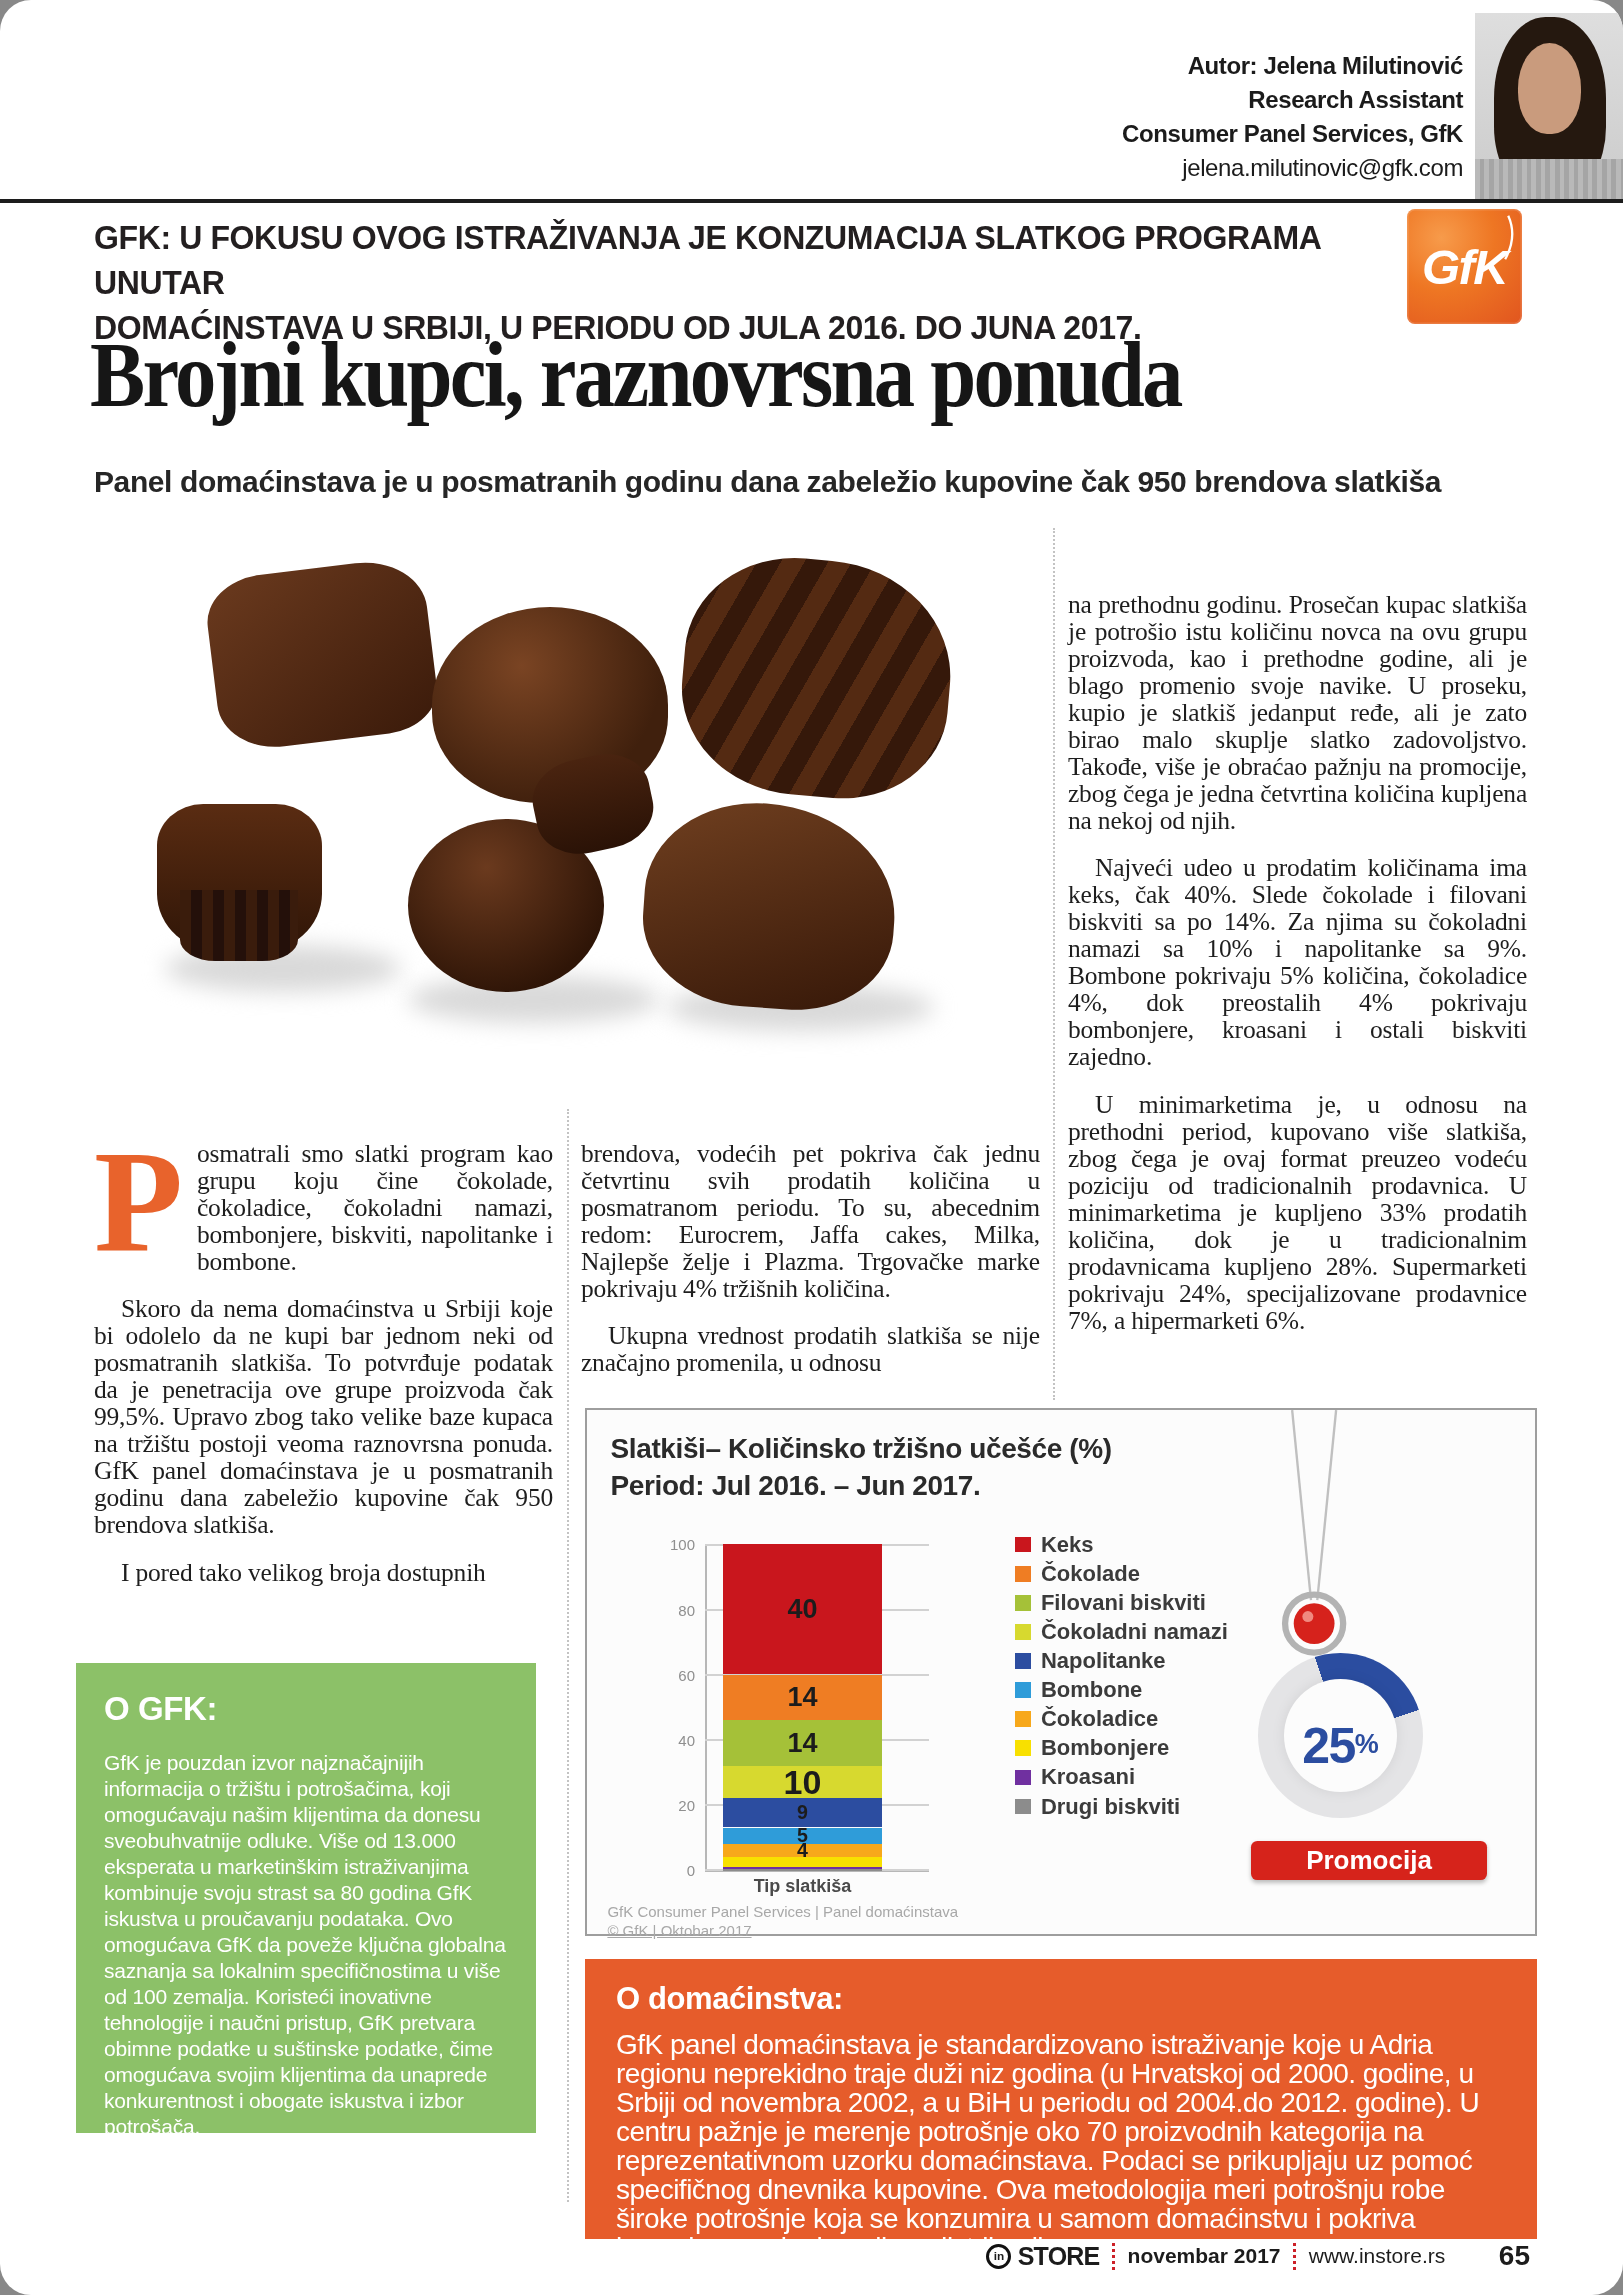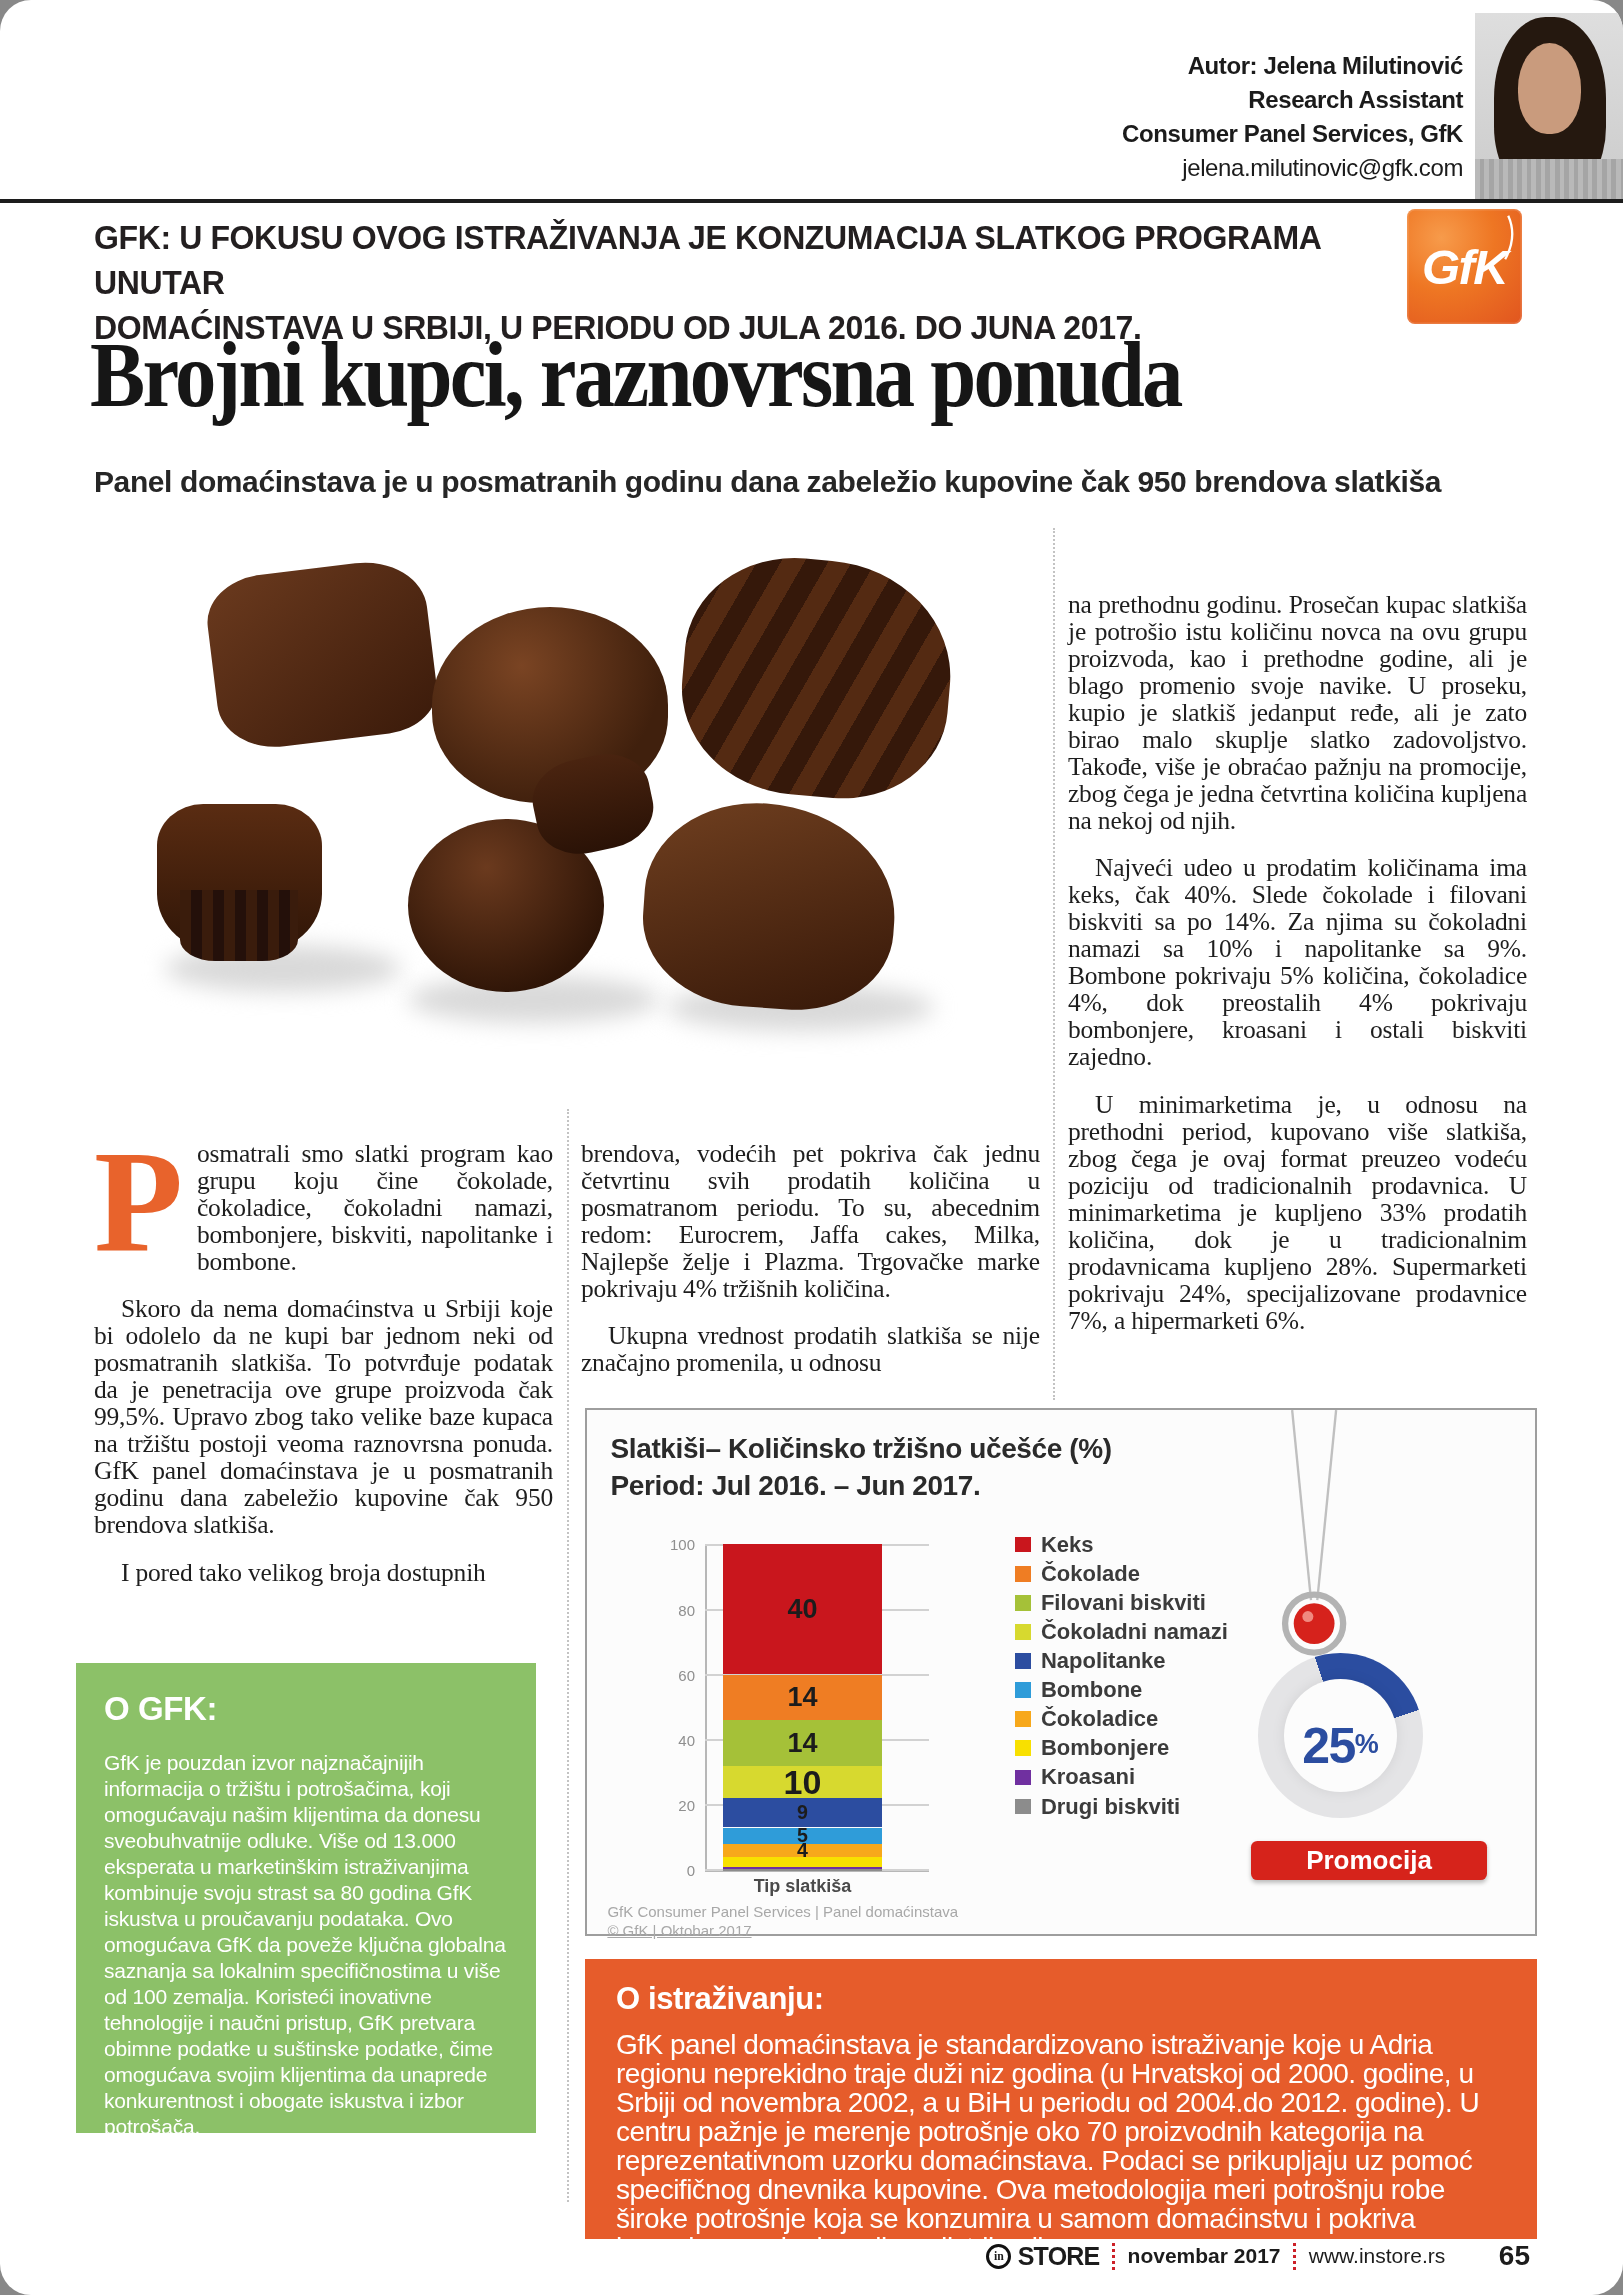--- a/index.html
+++ b/index.html
@@ -85,21 +85,21 @@
   
   .orange-box{position:absolute;left:585px;top:1959px;width:952px;height:280px;background:#e65c2b;color:#fff;
               box-sizing:border-box;padding:22px 31px;overflow:hidden;}
   .orange-box h3{margin:0 0 12.6px 0;font-size:31px;letter-spacing:-0.4px;}
   .orange-box p{margin:0;font-size:28px;line-height:29px;letter-spacing:-0.5px;}
 
   
   .footer{position:absolute;top:2240px;right:93px;display:flex;align-items:center;gap:12.6px;color:#1c1c1c;}
   .inlogo{display:flex;align-items:center;gap:6.3px;}
   .incircle{width:25px;height:25px;border:3.1px solid #111;border-radius:50%;display:flex;align-items:center;justify-content:center;
-            font-size:11.8px;font-weight:bold;box-sizing:border-box;font-family:Liberation Serif, serif;}
+            font-size:11.8px;font-weight:bold;box-sizing:border-box;}
   .brand{font-size:25px;font-weight:bold;letter-spacing:-0.8px;}
   .fsep{height:27px;border-left:3.9px dotted #cc2028;}
   .fdate{font-size:21px;font-weight:bold;}
   .fsite{font-size:21px;}
   .fpage{font-size:28px;font-weight:bold;margin-left:41px;}
 </style>
 </head>
 <body>
 
 <div class="page">
@@ -264,21 +264,21 @@
       <span class="big">25</span>
         <span class="pct">%</span>
     </div>
     <div class="promo-btn" style="background: rgb(214, 35, 27);">Promocija</div>
 
     <div class="source src1">GfK Consumer Panel Services | Panel domaćinstava</div>
     <div class="source src2">© GfK | Oktobar 2017</div>
   </div>
 
   <div class="orange-box">
-    <h3>O istraživanju:</h3>
+    <h3>O domaćinstva:</h3>
     <p><span>GfK panel domaćinstava je standardizovano istraživanje koje u Adria regionu neprekidno traje duži niz godina (u Hrvatskoj od 2000. godine, u Srbiji od novembra 2002, a u BiH u periodu od 2004.do 2012. godine). U centru pažnje je merenje potrošnje oko 70 proizvodnih kategorija na reprezentativnom uzorku domaćinstava. Podaci se prikupljaju uz pomoć specifičnog dnevnika kupovine. Ova metodologija meri potrošnju robe široke potrošnje koja se konzumira u samom domaćinstvu i pokriva kupovinu u svim kanalima distribucije.</span><br><span>Proizvodi koji se potroše van domaćinstva nisu predmet ovog istraživanja.</span></p>
   </div>
 
   <div class="footer">
     <div class="inlogo">
       <div class="incircle">in</div>
       <div class="brand">STORE</div>
     </div>
     <div class="fsep"></div>
     <div class="fdate">novembar 2017</div>

